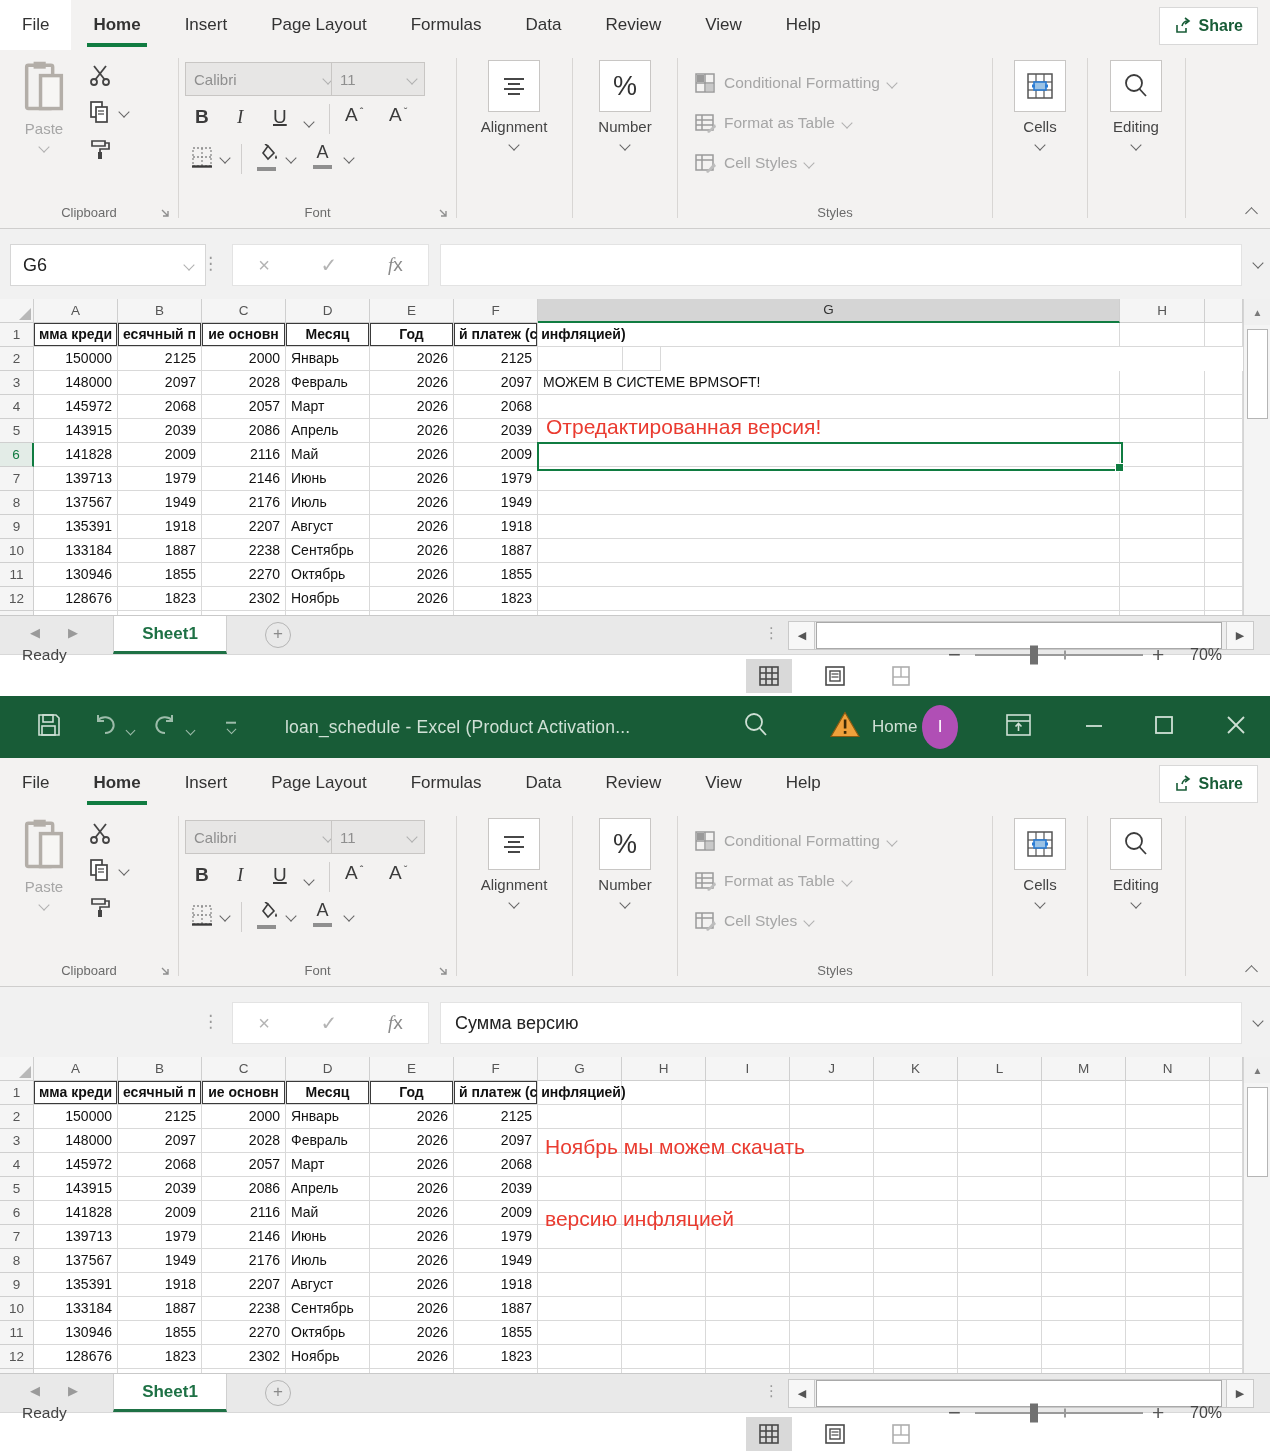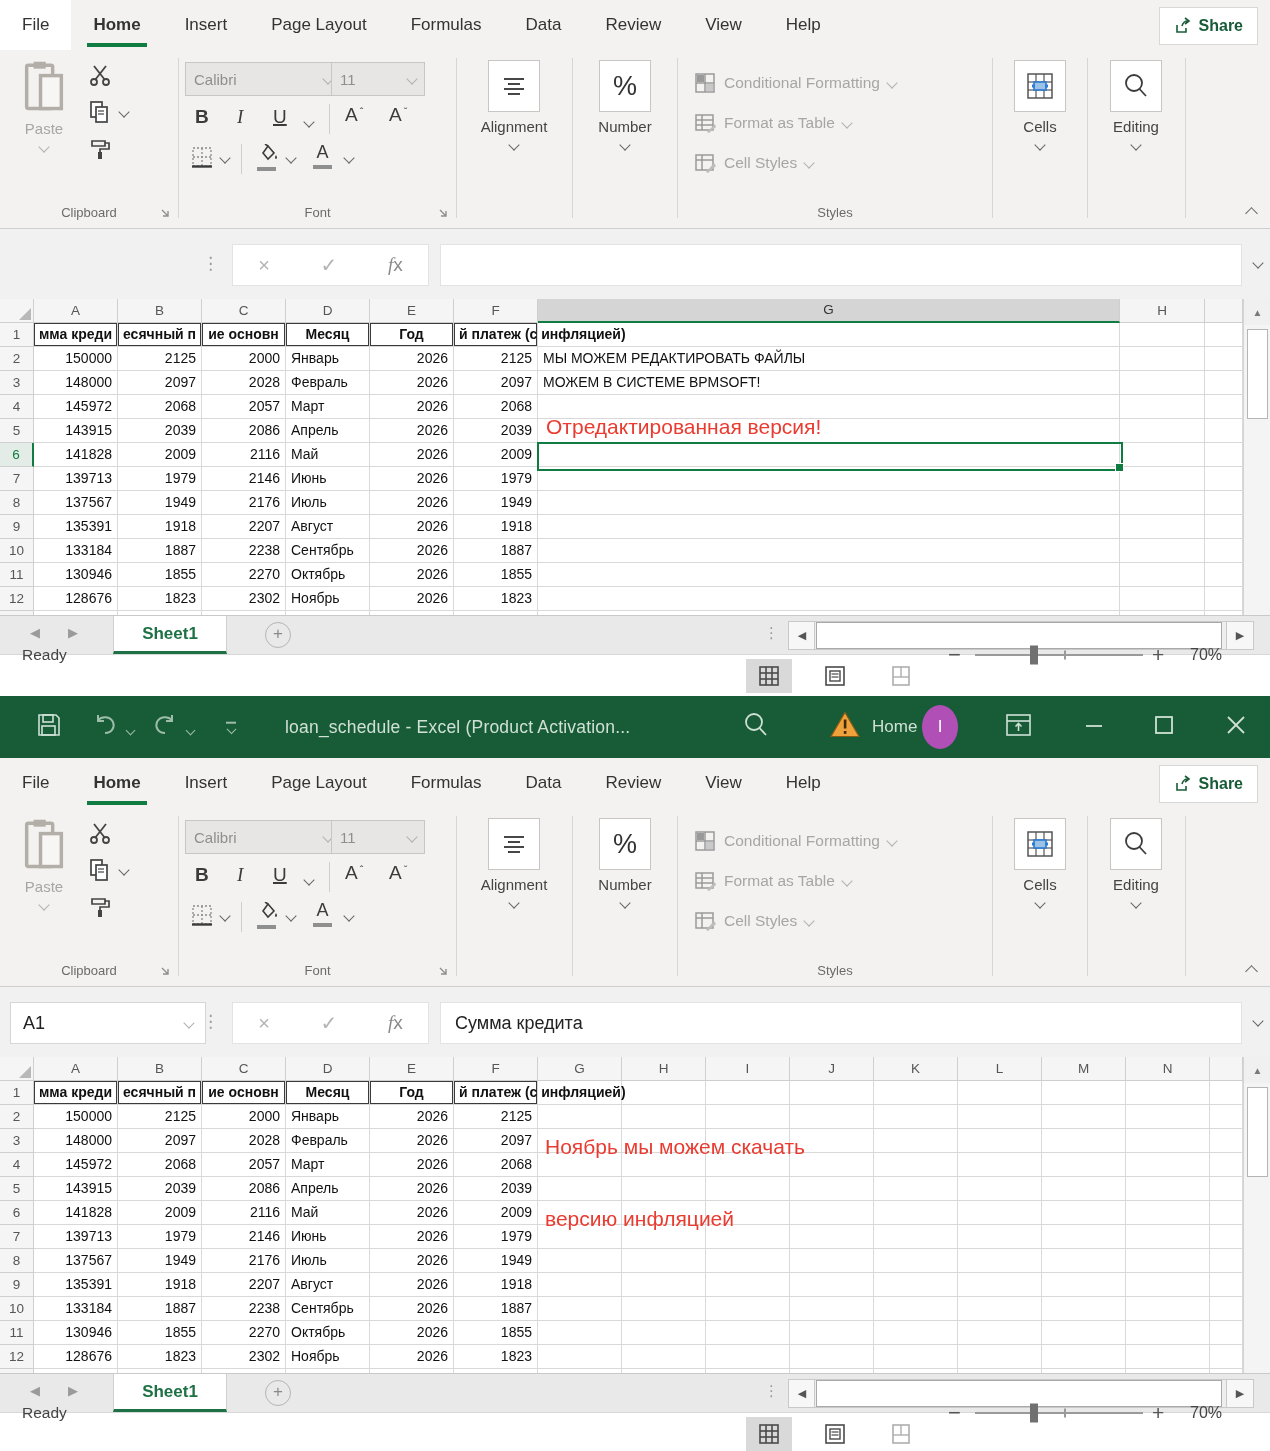--- a/index.html
+++ b/index.html
@@ -346,20 +346,24 @@
           </div>
           <span class="blabel">Editing</span>
           <span class="cv" style="margin-top:6px"></span>
         </div>
       </div>
       <div class="vsep"></div>
       <span class="cu collapse"></span>
     </div>
 
     <div class="fbar">
+      <div class="namebox">
+        <span>G6</span>
+        <span class="cv dim"></span>
+      </div>
       <span class="fdots">⋮</span>
       <div class="fbtns">
         <span>×</span>
         <span>✓</span>
         <span class="fx"><i>f</i>x</span>
       </div>
       <div class="ffield">
         <span></span>
       </div>
       <span class="cv fexp"></span>
@@ -391,21 +395,20 @@
           <div class="cell" style="width: 38px;"></div>
         </div>
         <div class="grow">
           <div class="rh">2</div>
           <div class="cell num" style="width: 84px;">150000</div>
           <div class="cell num" style="width: 84px;">2125</div>
           <div class="cell num" style="width: 84px;">2000</div>
           <div class="cell txt" style="width: 84px;">Январь</div>
           <div class="cell num" style="width: 84px;">2026</div>
           <div class="cell num" style="width: 84px;">2125</div>
-          <div class="cell txt" style="width: 582px;">МЫ МОЖЕМ РЕДАКТИРОВАТЬ ФАЙЛЫ</div>
           <div class="cell" style="width: 85px;"></div>
           <div class="cell" style="width: 38px;"></div>
         </div>
         <div class="grow">
           <div class="rh">3</div>
           <div class="cell num" style="width: 84px;">148000</div>
           <div class="cell num" style="width: 84px;">2097</div>
           <div class="cell num" style="width: 84px;">2028</div>
           <div class="cell txt" style="width: 84px;">Февраль</div>
           <div class="cell num" style="width: 84px;">2026</div>
@@ -870,32 +873,28 @@
           </div>
           <span class="blabel">Editing</span>
           <span class="cv" style="margin-top:6px"></span>
         </div>
       </div>
       <div class="vsep"></div>
       <span class="cu collapse"></span>
     </div>
 
     <div class="fbar">
-      <div class="namebox">
-        <span>A1</span>
-        <span class="cv dim"></span>
-      </div>
       <span class="fdots">⋮</span>
       <div class="fbtns">
         <span>×</span>
         <span>✓</span>
         <span class="fx"><i>f</i>x</span>
       </div>
       <div class="ffield">
-        <span>Сумма кредита</span>
+        <span>Сумма версию</span>
       </div>
       <span class="cv fexp"></span>
     </div>
 
     <div class="grid">
         <div class="grow">
           <div class="corner"></div>
           <div class="ch" style="width: 84px;">A</div>
           <div class="ch" style="width: 84px;">B</div>
           <div class="ch" style="width: 84px;">C</div>

